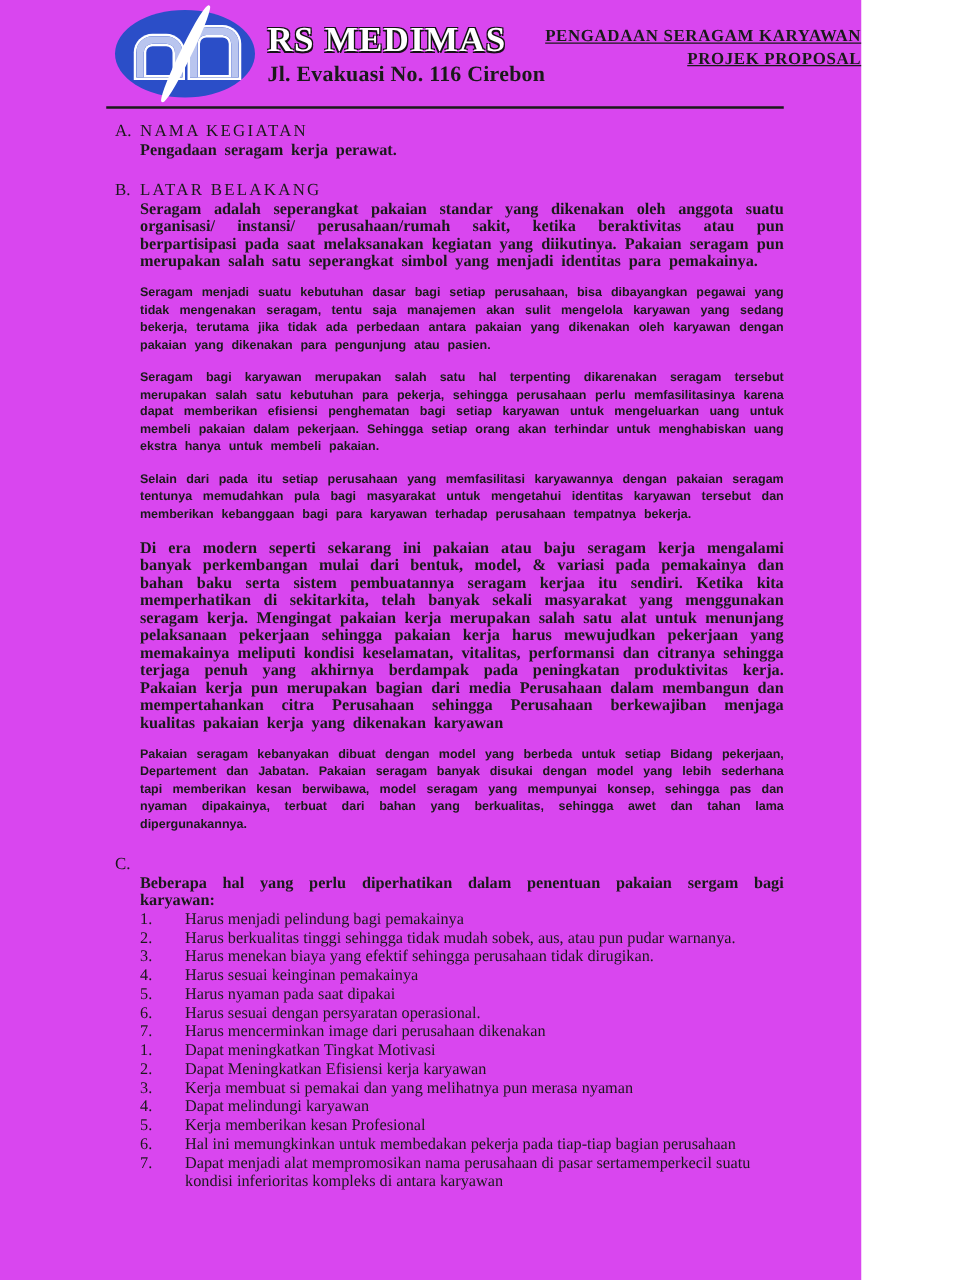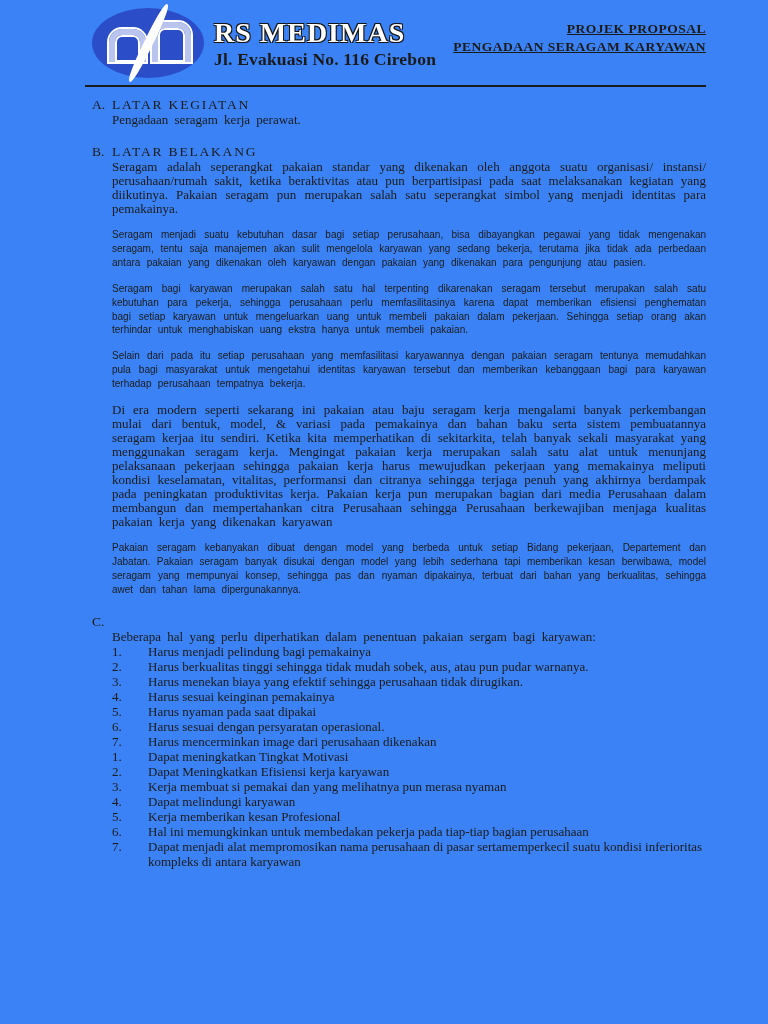--- a/index.html
+++ b/index.html
@@ -2,21 +2,21 @@
 <html><head>
 <meta charset="utf-8">
 <style>
   html,body { margin:0; padding:0; background:#ffffff; }
   body {
     width:768px; height:1024px;
     font-family:"Liberation Serif", serif;
     color:#1a1a1a;
     overflow:hidden;
   }
-  .page { position:relative; width:768px; height:1024px; background:#3b82f6; }
+  .page { position:relative; width:689px; height:1024px; background:#d946ef; }
 
   
   .letterhead {
     display:flex; justify-content:space-between; align-items:flex-start;
     padding:8px 62px 0 92px;
   }
   .lh-left { display:flex; align-items:center; gap:10px; }
   .logo {
     position:relative; width:112px; height:70px; flex:none;
     border-radius:50%; overflow:visible;
@@ -61,21 +61,21 @@
   section { margin-bottom:17px; }
   .sec-head {
     display:flex; font-size:13.5px; letter-spacing:1.8px; line-height:15px;
     margin-bottom:1px;
   }
   .sec-head .letter { width:20px; flex:none; letter-spacing:0; }
   .sec-head h2 { margin:0; font-size:inherit; font-weight:normal; letter-spacing:inherit; display:inline; }
   .sec-c .sec-head { letter-spacing:0.8px; }
   .sec-body { margin-left:20px; }
 
-  p { margin:0 0 12px 0; text-align:justify; }
+  p { margin:0 0 12px 0; text-align:justify;font-weight:bold; }
   p.serif { font-family:"Liberation Serif", serif; font-size:13px; line-height:14px; word-spacing:3px; }
   p.sans  { font-family:"Liberation Sans", sans-serif; font-size:10px; line-height:13.9px; word-spacing:3.5px; }
   p.tight { margin-bottom:0; }
 
   .li { display:flex; font-size:13px; line-height:15px; text-align:left; }
   .li .num { width:36px; flex:none; }
   .li .li-text { flex:1; }
 </style>
 </head>
 <body>
@@ -89,33 +89,33 @@
         <div class="arch arch-1" style="border-color: rgb(185, 197, 239);"></div>
         <div class="arch arch-2" style="border-color: rgb(185, 197, 239);"></div>
         <div class="slash"></div>
       </div>
       <div class="lh-text">
         <div class="org-name">RS MEDIMAS</div>
         <div class="address">Jl. Evakuasi No. 116 Cirebon</div>
       </div>
     </div>
     <div class="lh-right">
+      <div class="doc-title">PENGADAAN SERAGAM KARYAWAN</div>
       <div class="doc-title">PROJEK PROPOSAL</div>
-      <div class="doc-title">PENGADAAN SERAGAM KARYAWAN</div>
     </div>
   </header>
 
   <hr class="rule">
 
   <main>
 
     <section class="sec-a">
       <div class="sec-head">
         <span class="letter">A.</span>
-        <h2>LATAR KEGIATAN</h2>
+        <h2>NAMA KEGIATAN</h2>
       </div>
       <div class="sec-body">
         <p class="serif tight">Pengadaan seragam kerja perawat.</p>
       </div>
     </section>
 
     <section class="sec-b">
       <div class="sec-head">
         <span class="letter">B.</span>
         <h2>LATAR BELAKANG</h2>

